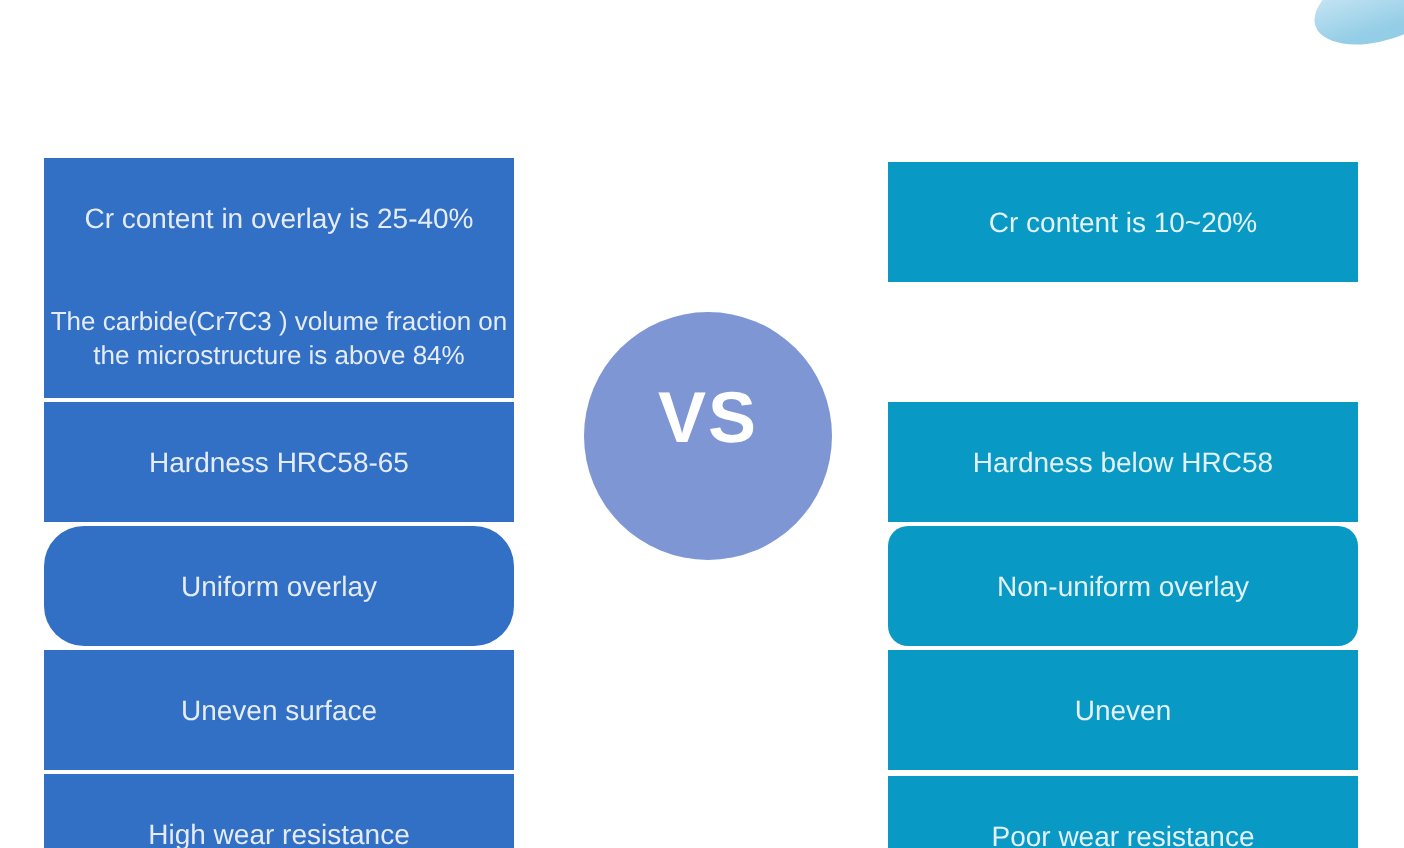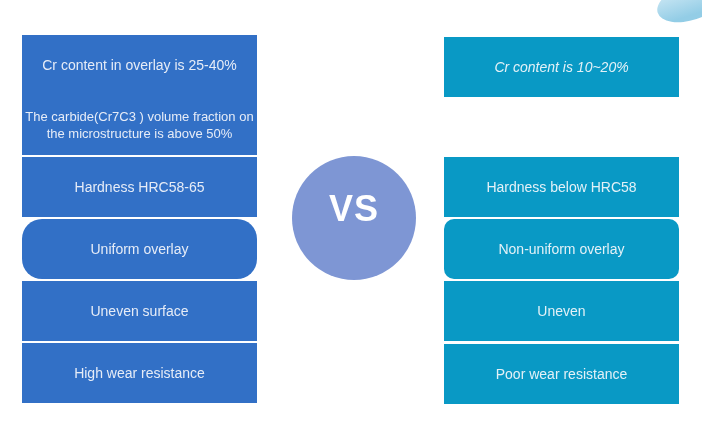--- a/index.html
+++ b/index.html
@@ -31,26 +31,27 @@
     width: 235px;
     height: 60px;
     display: flex;
     align-items: center;
     justify-content: center;
     text-align: center;
     font-size: 14px;
     line-height: 1.32;
     padding: 2px 4px;
     box-sizing: border-box;
+    margin-top: 44px;
   }
   .box.left-box  { left: 22px;  background: var(--left-box-color, #3270c6);  color: var(--left-text-color, #e6ecf7); }
   .box.right-box { left: 444px; background: var(--right-box-color, #0999c5); color: var(--right-text-color, #e3f1f7); }
   .box.small { font-size: 13px; padding: 2px 1px; }
   
-  .l1 { top: 35px; }  .r1 { top: 37px; font-style: italic; }
+  .l1 { top: 35px; }  .r1 { top: 37px; }
   .l2 { top: 95px; }  .r2 { top: 95px; }
   .l3 { top: 157px; } .r3 { top: 157px; }
   .l4 { top: 219px; border-radius: 20px; } .r4 { top: 219px; left: 445px; border-radius: 10px; }
   .l5 { top: 281px; } .r5 { top: 281px; }
   .l6 { top: 343px; } .r6 { top: 344px; left: 446px; }
   .vs-circle {
     position: absolute;
     left: 292px;
     top: 156px;
     width: 124px;
@@ -70,21 +71,21 @@
   }
 </style>
 </head>
 <body>
 
 <div class="stage">
 
   <div class="corner-swoosh"></div>
 
   <div class="box left-box l1">Cr content in overlay is 25-40%</div>
-  <div class="box left-box l2 small">The carbide(Cr7C3 ) volume fraction on the microstructure is above 50%</div>
+  <div class="box left-box l2 small">The carbide(Cr7C3 ) volume fraction on the microstructure is above 84%</div>
   <div class="box left-box l3">Hardness HRC58-65</div>
   <div class="box left-box l4">Uniform overlay</div>
   <div class="box left-box l5">Uneven surface</div>
   <div class="box left-box l6">High wear resistance</div>
 
   <div class="vs-circle">
     <span>VS</span>
   </div>
 
   <div class="box right-box r1">Cr content is 10~20%</div>

